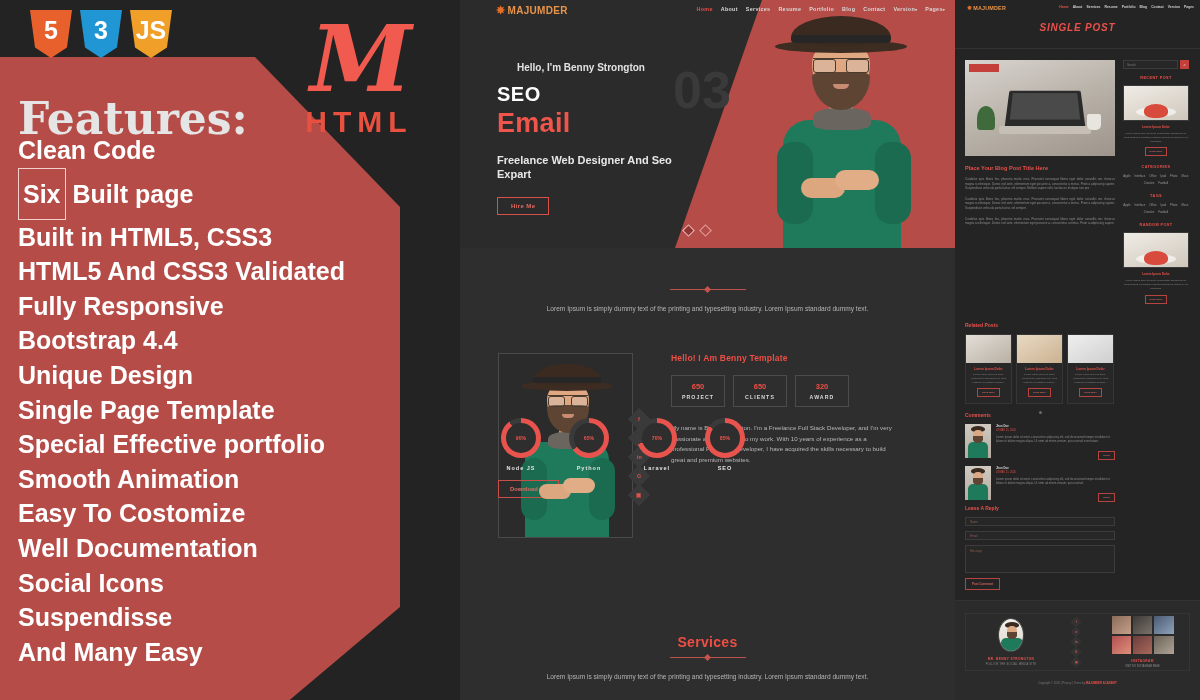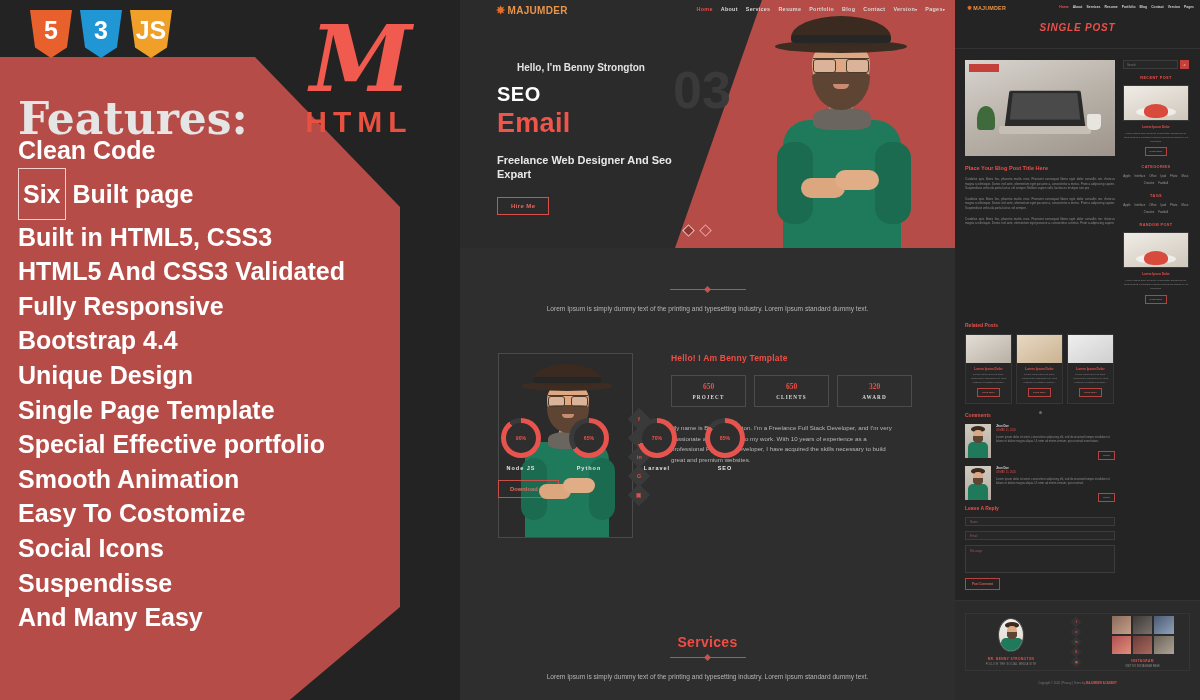--- a/index.html
+++ b/index.html
@@ -256,21 +256,21 @@
   #about-photo .inner .p-hand-1 { left:28px; top:122px; width:32px; height:15px; }
   #about-photo .inner .p-hand-2 { left:52px; top:116px; width:32px; height:15px; }
 
   #about-right { flex:1; padding-left:38px; position:relative; }
   #about-heading {
     font-size:8.5px; color:#ef4e45; font-weight:bold; margin-bottom:12px;
     letter-spacing:0.2px;
   }
   #stats-row { display:flex; gap:8px; margin-bottom:16px; }
   .stat-box {
-    border:1px solid #4c4c4c; padding:6px 0; width:75px; text-align:center;font-family:Liberation Serif, serif;
+    border:1px solid #4c4c4c; padding:6px 0; width:54px; text-align:center;
   }
   .stat-num {
     font-size:7.5px; color:#ef4e45; font-weight:bold; margin-bottom:3px;
   }
   .stat-label {
     font-size:5.2px; color:#dadada; font-weight:bold; letter-spacing:1.1px;
   }
   #about-para {
     font-size:6.2px; color:#b8b8b8; line-height:10.5px; width:228px;
   }
@@ -576,20 +576,21 @@
     </div>
     <div class="feature-item">Built in HTML5, CSS3</div>
     <div class="feature-item">HTML5 And CSS3 Validated</div>
     <div class="feature-item">Fully Responsive</div>
     <div class="feature-item">Bootstrap 4.4</div>
     <div class="feature-item">Unique Design</div>
     <div class="feature-item">Single Page Template</div>
     <div class="feature-item">Special Effective portfolio</div>
     <div class="feature-item">Smooth Animation</div>
     <div class="feature-item">Easy To Costomize</div>
+    <div class="feature-item">Well Documentation</div>
     <div class="feature-item">Social Icons</div>
     <div class="feature-item">Suspendisse</div>
     <div class="feature-item">And Many Easy</div>
   </div>
 </div>
 
 <div id="center-panel">
 
   <div id="hero">
     <div id="hero-red"></div>

